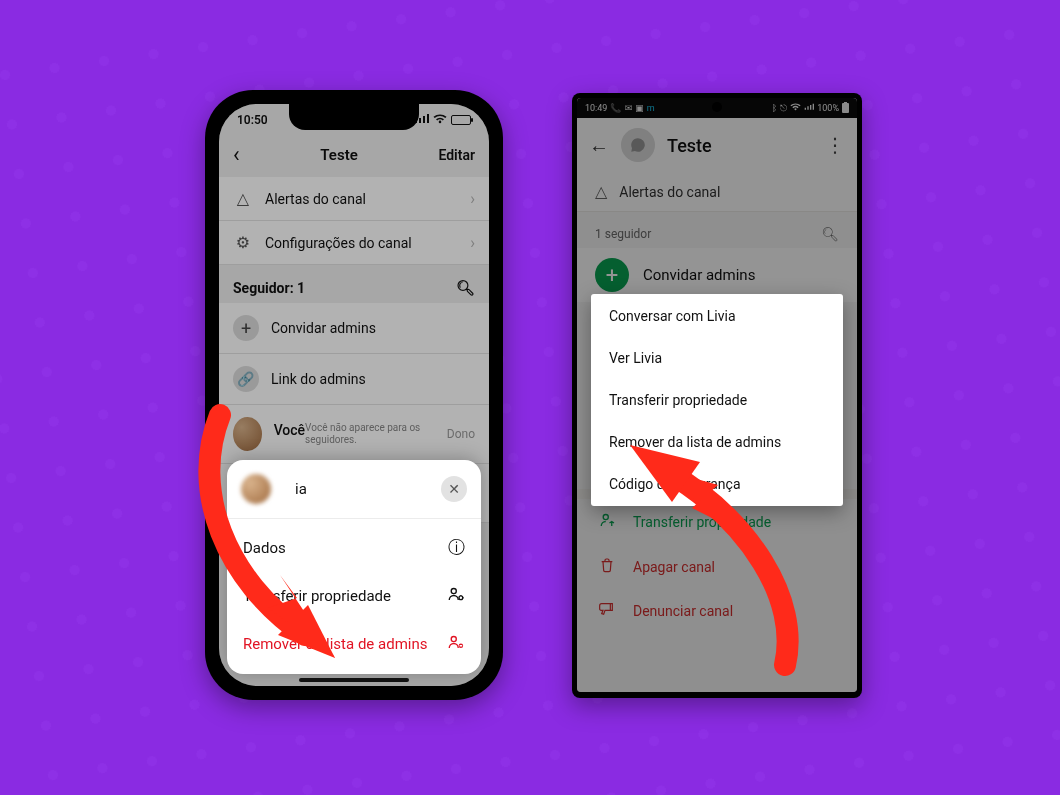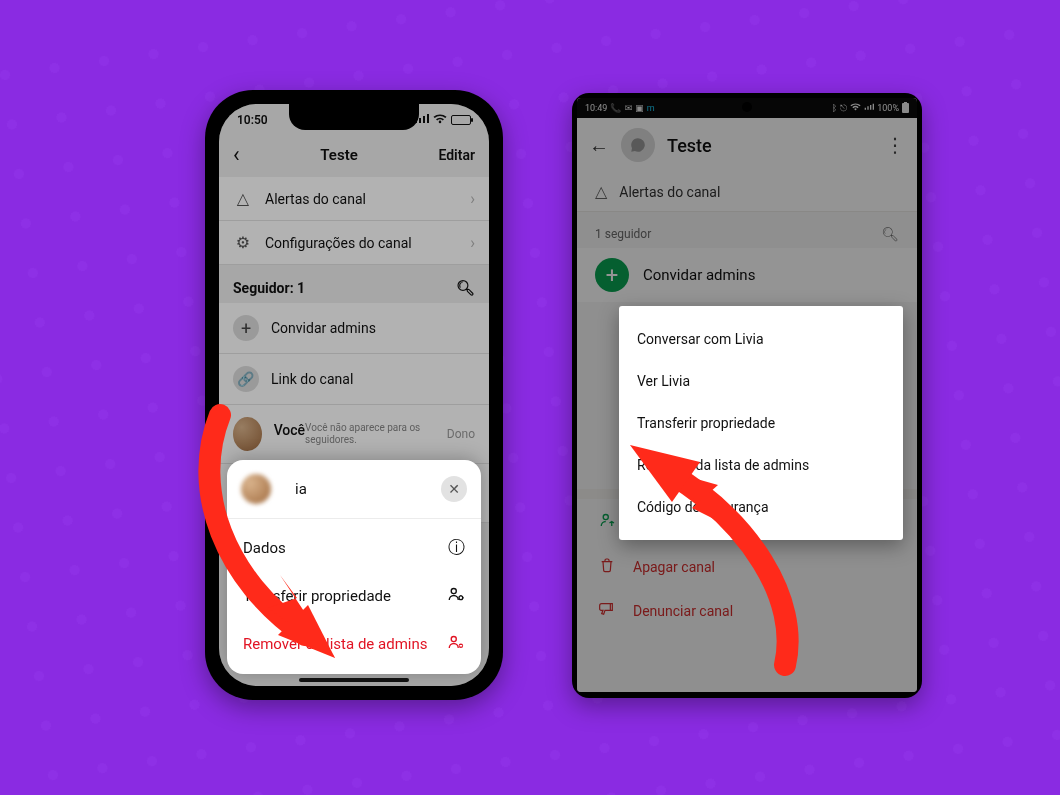--- a/index.html
+++ b/index.html
@@ -70,22 +70,22 @@
   .sheet-close { margin-left:auto; width:26px; height:26px; border-radius:50%; background:#e2e2e2; color:#555; display:flex; align-items:center; justify-content:center; font-size:14px; }
   .sheet-sep { height:1px; background:#ececec; margin:4px 0; }
   .sheet-row { display:flex; align-items:center; justify-content:space-between; padding:13px 16px; font-size:15px; color:#111; }
   .sheet-row.destructive { color:#e11424; }
   .sheet-row .sheet-icon { font-size:17px; }
 
   .home-indicator { position:absolute; bottom:4px; left:50%; transform:translateX(-50%); width:110px; height:4px; border-radius:4px; background:#111; }
 
   
   .android {
-    position:absolute; left:572px; top:93px; width:350px; height:605px;
-    background:#000; border-radius:17px; padding:5px 5px 6px;
+    position:absolute; left:572px; top:93px; width:290px; height:605px;
+    background:#000; border-radius:8px; padding:5px 5px 6px;
     box-shadow: 0 8px 24px rgba(0,0,0,.35);
   }
   .android-screen { width:100%; height:100%; background:#f6f6f6; position:relative; overflow:hidden; border-radius:4px; }
   .hole-punch { position:absolute; top:4px; left:50%; transform:translateX(-50%); width:10px; height:10px; border-radius:50%; background:#000; z-index:60; }
   .and-statusbar { height:20px; background:#0c0c0c; color:#eee; display:flex; justify-content:space-between; align-items:center; padding:0 8px; font-size:9px; }
   .and-statusbar .left { display:flex; gap:3px; align-items:center; }
   .and-statusbar .right { display:flex; gap:3px; align-items:center; }
 
   .and-header { display:flex; align-items:center; gap:12px; padding:10px 12px; background:#fff; }
   .and-back { font-size:20px; color:#333; }
@@ -105,24 +105,23 @@
   .and-divider { height:10px; background:#f1efed; }
 
   .and-action { display:flex; align-items:center; gap:16px; padding:12px 22px; font-size:14px; }
   .and-action.green { color:#0aa453; }
   .and-action.red { color:#d32f2f; }
   .and-action .ai { width:18px; font-size:16px; }
 
   .and-dimmer { position:absolute; inset:0; background:rgba(0,0,0,0.42); }
 
   .and-menu {
-    position:absolute; top:208px; left:14px; right:14px;
+    position:absolute; top:196px; left:14px; right:14px;
     background:#fff; border-radius:3px; box-shadow:0 6px 20px rgba(0,0,0,.35);
-    padding:12px 0;
-    margin-left:28px;
+    padding:1px 0;
   }
   .and-menu-item { padding:13px 18px; font-size:14px; color:#111; }
 
   
   .arrow-svg { position:absolute; pointer-events:none; }
 
 </style>
 </head>
 <body>
 
@@ -173,21 +172,21 @@
       <span class="mag">🔍︎</span>
     </div>
 
     <div class="ios-list">
       <div class="ios-row">
         <span class="plusCircle">+</span>
         <span>Convidar admins</span>
       </div>
       <div class="ios-row">
         <span class="linkCircle">🔗</span>
-        <span>Link do canal</span>
+        <span>Link do admins</span>
       </div>
       <div class="ios-row">
         <span class="avatar"></span>
         <span class="row-main">
           <span class="name">Você</span>
           <span class="sub">Você não aparece para os seguidores.</span>
         </span>
         <span class="row-tag">Dono</span>
       </div>
       <div class="ios-row">

